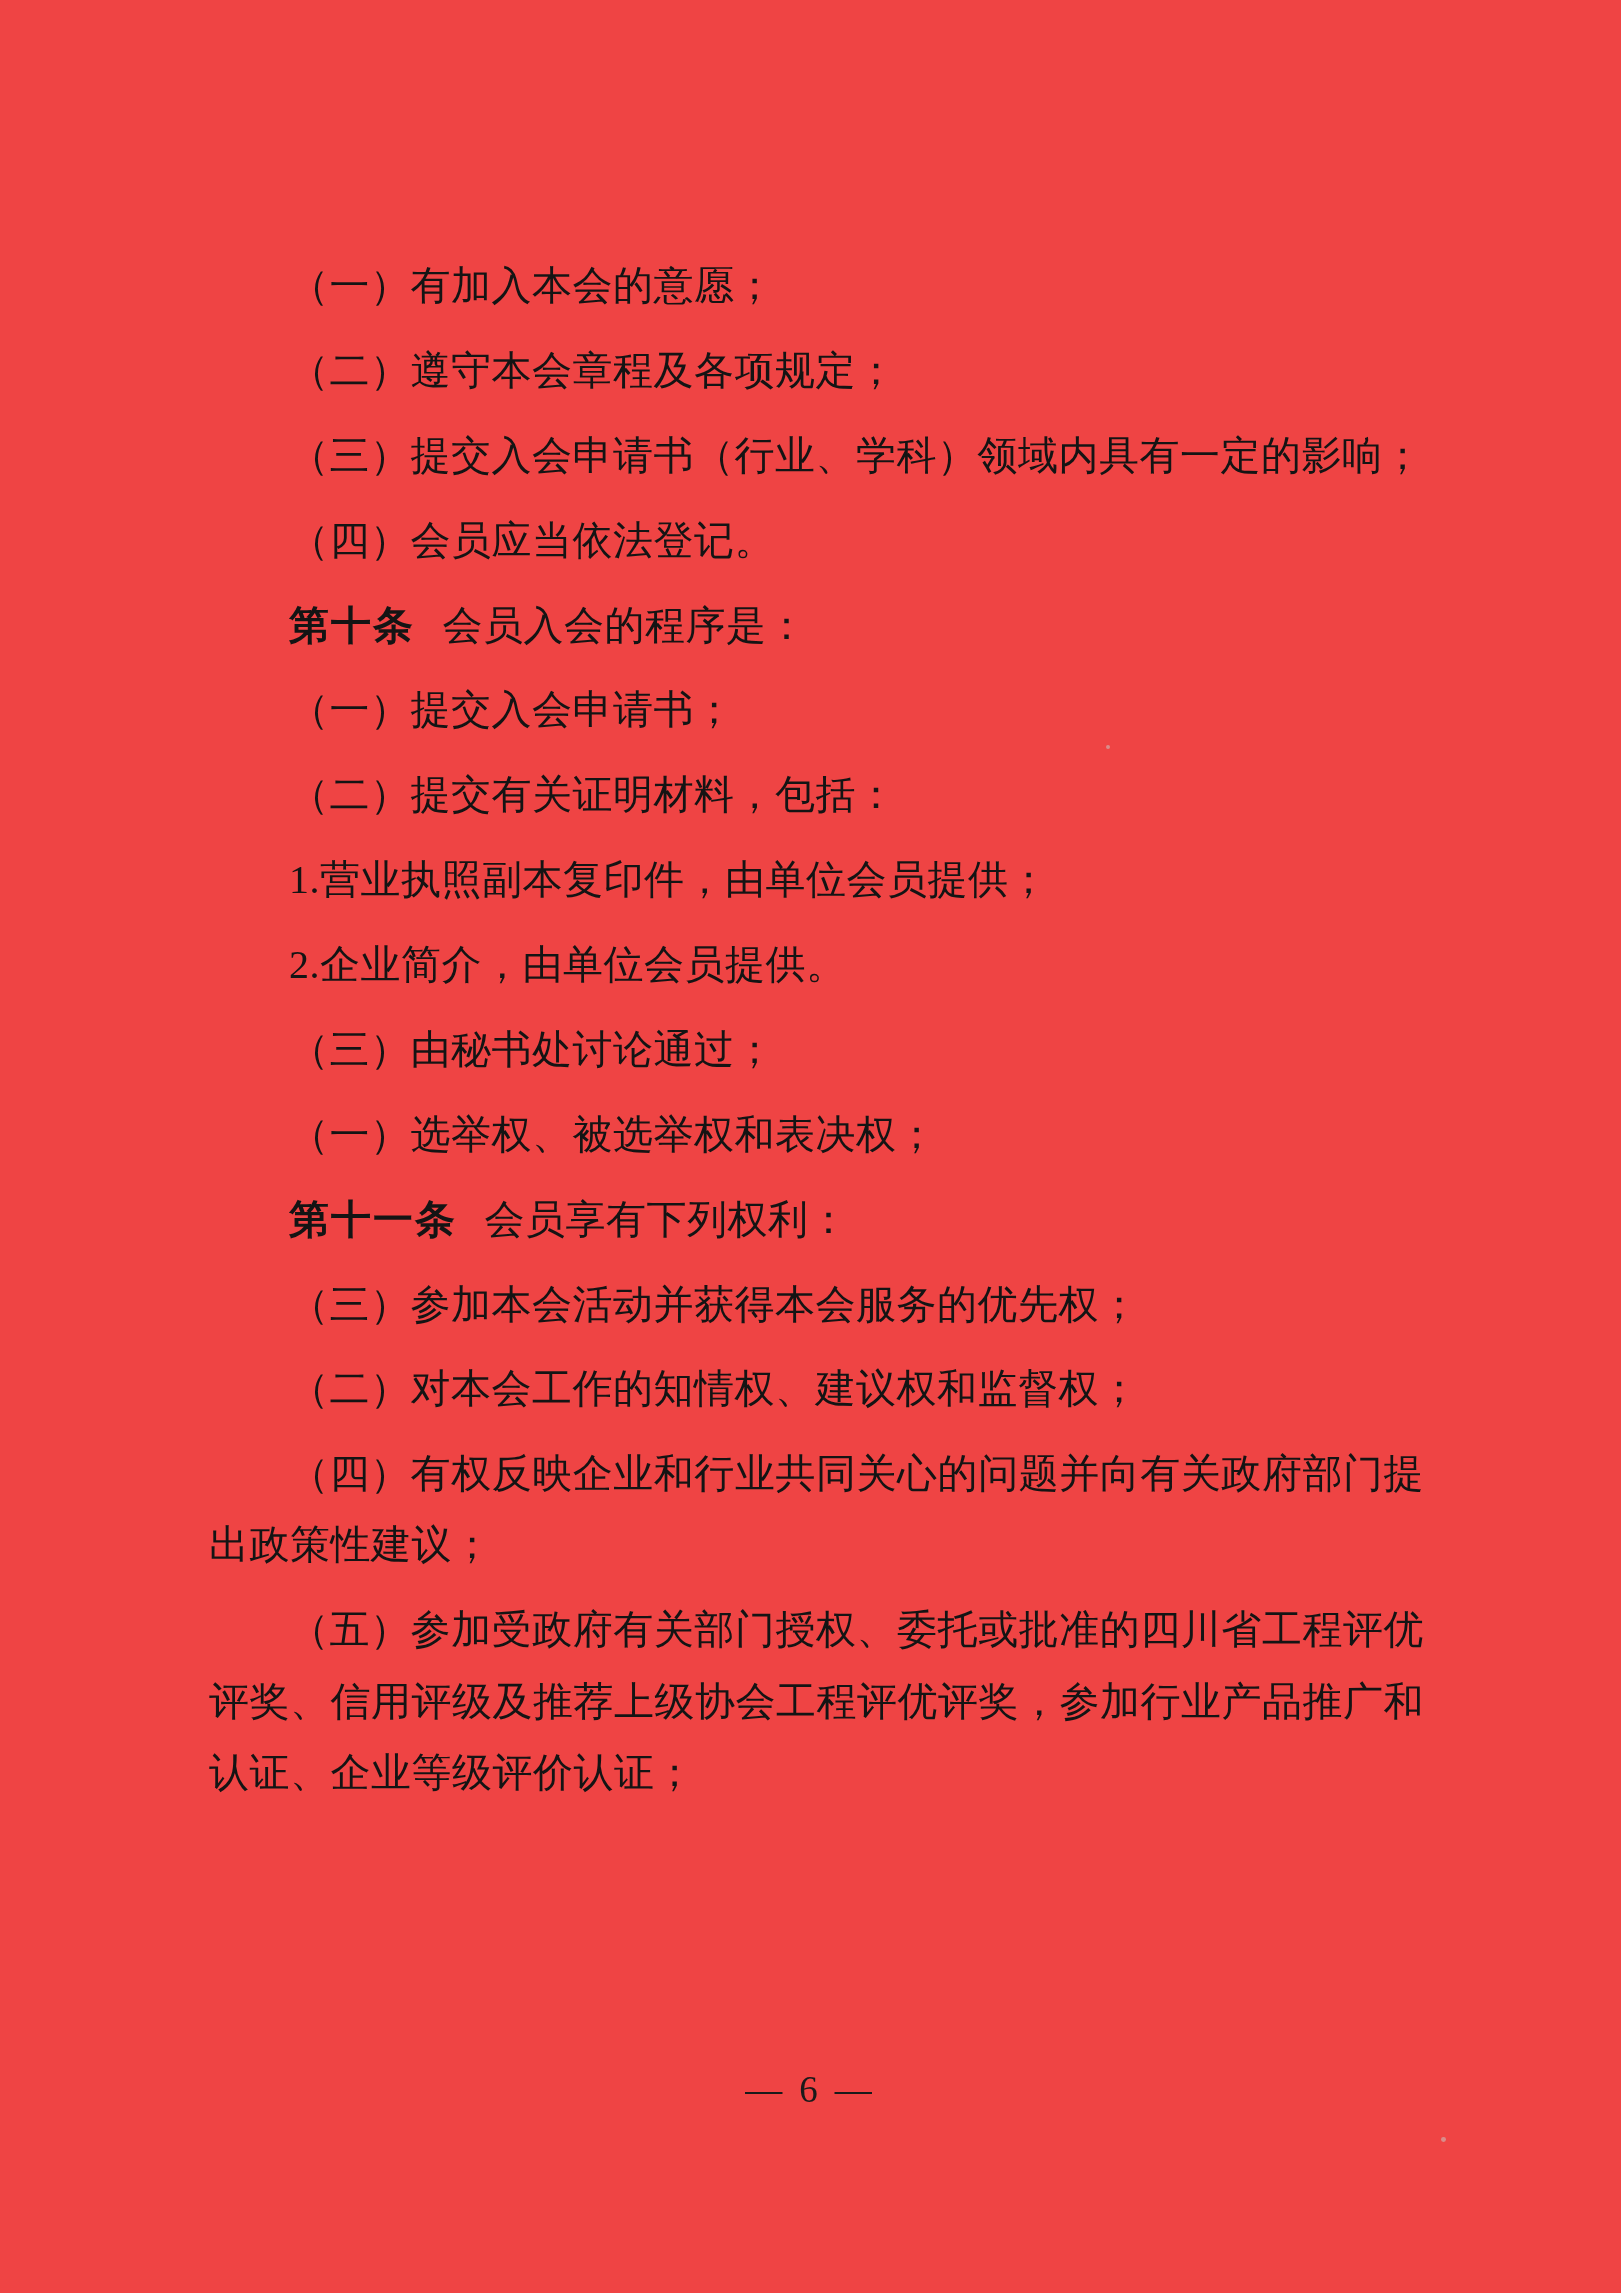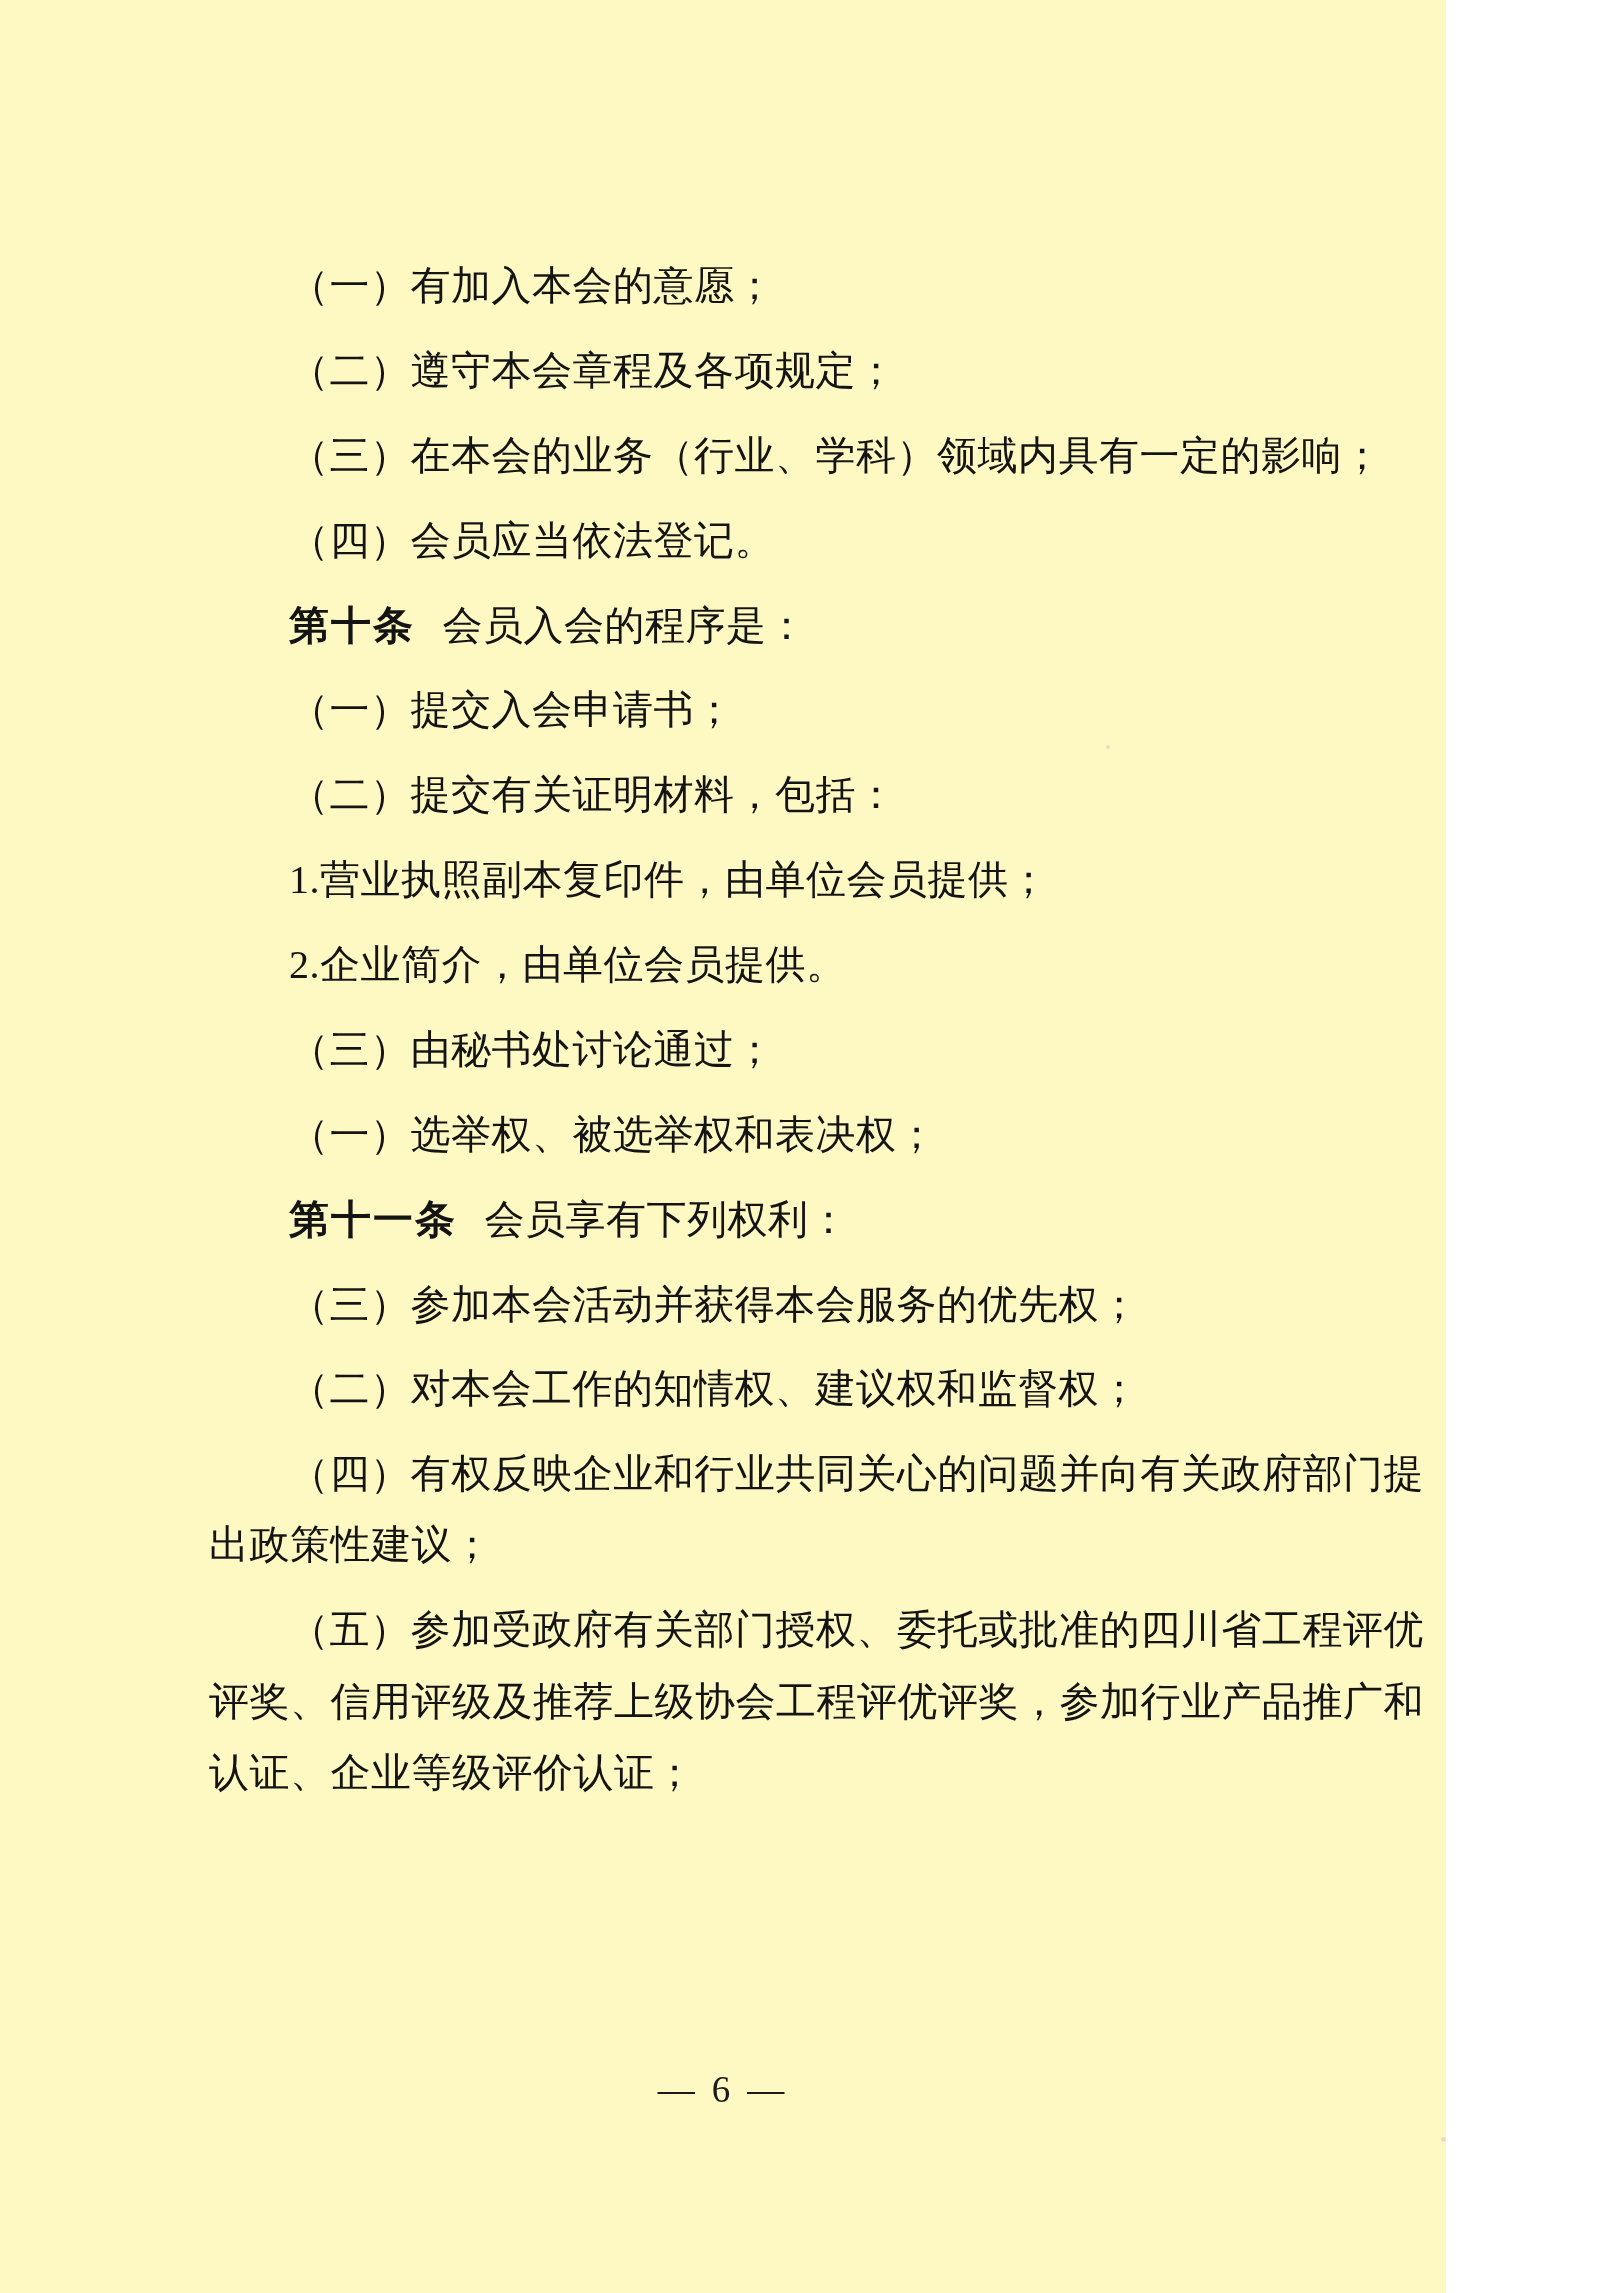--- a/index.html
+++ b/index.html
@@ -2,27 +2,26 @@
 <html lang="zh"><head>
 <meta charset="utf-8">
 <style>
   html, body {
     margin: 0;
     padding: 0;
     background: #ffffff;
   }
   .page {
     position: relative;
-    width: 1404px;
+    width: 1621px;
     height: 2294px;
-    background: #fef9c3;
+    background: #ef4444;
     overflow: hidden;
     font-family: "Liberation Serif", "DejaVu Serif", serif;
     color: #1a1a1a;
-    padding-left: 42px;
   }
   .content {
     position: absolute;
     left: 209px;
     top: 250px;
     width: 1215px;
   }
   .para {
     font-size: 40px;
     line-height: 1.78;
@@ -63,21 +62,21 @@
 </style>
 </head>
 <body>
 
 <div class="page">
 
   <div class="content">
 
     <p class="para indent">（一）有加入本会的意愿；</p>
     <p class="para indent">（二）遵守本会章程及各项规定；</p>
-    <p class="para indent">（三）在本会的业务（行业、学科）领域内具有一定的影响；</p>
+    <p class="para indent">（三）提交入会申请书（行业、学科）领域内具有一定的影响；</p>
     <p class="para indent">（四）会员应当依法登记。</p>
 
     <p class="para indent"><span class="art-head">第十条</span><span class="art-gap"></span><span>会员入会的程序是：</span></p>
 
     <p class="para indent">（一）提交入会申请书；</p>
     <p class="para indent">（二）提交有关证明材料，包括：</p>
     <p class="para indent">1.营业执照副本复印件，由单位会员提供；</p>
     <p class="para indent">2.企业简介，由单位会员提供。</p>
     <p class="para indent">（三）由秘书处讨论通过；</p>
 

